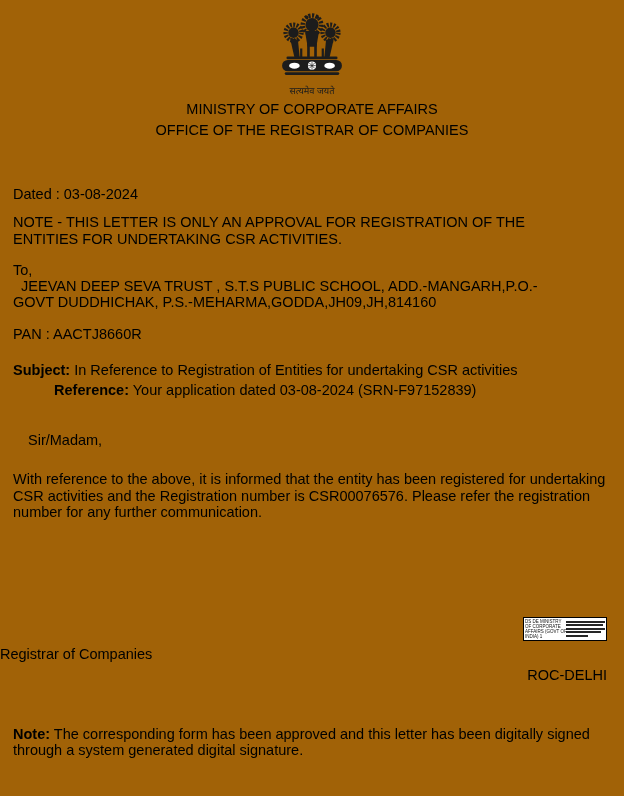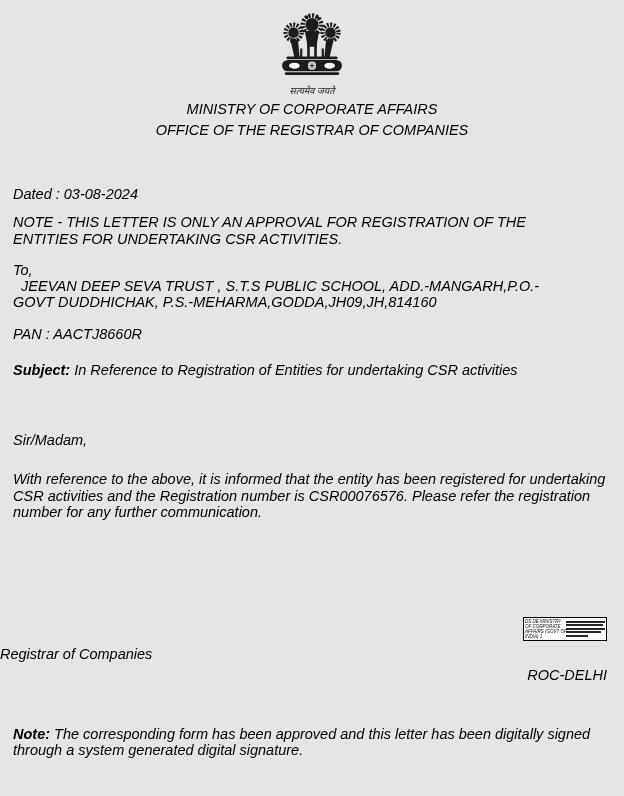--- a/index.html
+++ b/index.html
@@ -1,25 +1,24 @@
 <!DOCTYPE html>
 <html><head>
 <meta charset="utf-8">
 <style>
   html, body { margin: 0; padding: 0; background: #ffffff; }
   .page {
     position: relative;
     width: 624px;
     height: 796px;
-    background: #e5e5e5;
+    background: #a16207;
     color: #000000;
     font-family: "Liberation Sans", sans-serif;
     font-size: 14.5px;
     overflow: hidden;
-    font-style: italic;
   }
   .abs { position: absolute; }
   .pre { white-space: pre; }
   .center { width: 100%; text-align: center; }
 
   .emblem-wrap { top: 6px; left: 0; }
   .emblem-svg { display: inline-block; }
 
   .header-lines { top: 99px; left: 0; line-height: 21px; }
 
@@ -27,21 +26,21 @@
 
   .approval-note { top: 214px; left: 13px; line-height: 16.5px; }
 
   .recipient { top: 262px; left: 13px; line-height: 16px; }
 
   .pan { top: 326px; left: 13px; text-align: center; }
 
   .subject-block { top: 361px; left: 13px; line-height: 19.5px; text-align: center; }
   .lbl { font-weight: bold; }
 
-  .salutation { top: 432px; left: 13px; }
+  .salutation { top: 432px; left: 28px; }
 
   .body-par { top: 471px; left: 13px; line-height: 16.6px; }
 
   .stamp {
     top: 617px; left: 523px;
     width: 84px; height: 24px;
     border: 1px solid #000;
     box-sizing: border-box;
     display: flex;
     background: #fff;
@@ -125,20 +124,21 @@
   <div class="abs recipient">
     <div class="pre">To,</div>
     <div class="pre">  JEEVAN DEEP SEVA TRUST , S.T.S PUBLIC SCHOOL, ADD.-MANGARH,P.O.-</div>
     <div class="pre">GOVT DUDDHICHAK, P.S.-MEHARMA,GODDA,JH09,JH,814160</div>
   </div>
 
   <div class="abs pan pre">PAN : AACTJ8660R</div>
 
   <div class="abs subject-block">
     <div class="pre"><span class="lbl">Subject:</span><span> In Reference to Registration of Entities for undertaking CSR activities</span></div>
+    <div class="pre"><span class="lbl">Reference:</span><span> Your application dated 03-08-2024 (SRN-F97152839)</span></div>
   </div>
 
   <div class="abs salutation pre">Sir/Madam,</div>
 
   <div class="abs body-par">
     <div class="pre">With reference to the above, it is informed that the entity has been registered for undertaking</div>
     <div class="pre">CSR activities and the Registration number is CSR00076576. Please refer the registration</div>
     <div class="pre">number for any further communication.</div>
   </div>
 

